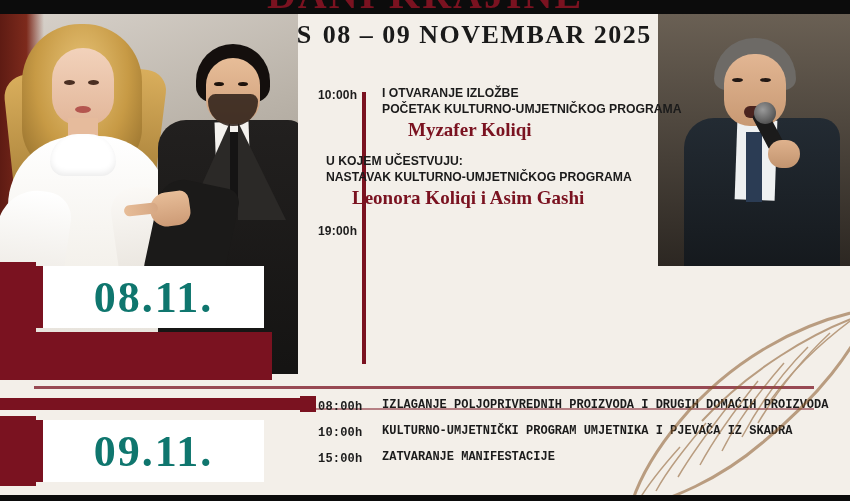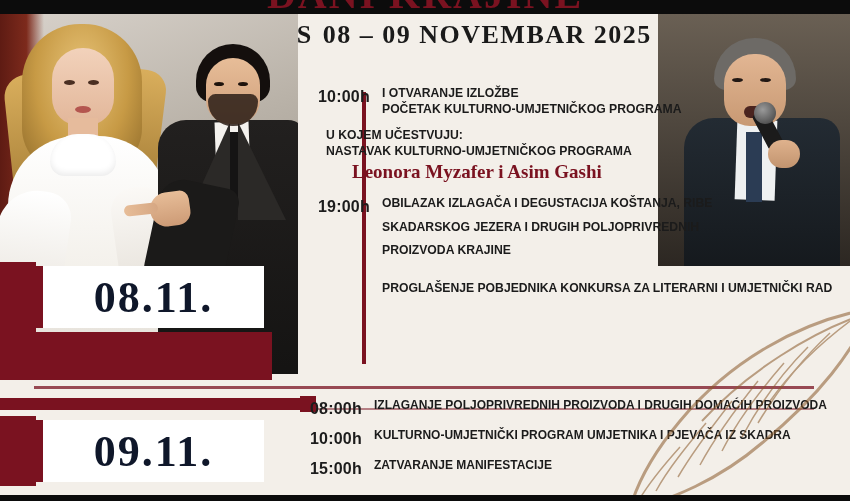--- a/index.html
+++ b/index.html
@@ -221,21 +221,21 @@
     width: 34px; height: 11px;
     background: linear-gradient(90deg,#e7bd98,#d6a783);
     border-radius: 6px;
     transform: rotate(-6deg);
   }
 
   
   .date-plate {
     position: absolute;
     background: #ffffff;
-    color: #0f172a;
+    color: #0f766e;
     font-family: "Liberation Serif", serif;
     font-weight: bold;
     display: flex; align-items: center; justify-content: center;
     letter-spacing: 2px;
   }
   .date-1 {
     left: 34px; top: 266px; width: 230px; height: 62px;
     font-size: 44px;
     border-left: 9px solid #7a1220;
   }
@@ -331,21 +331,21 @@
     left: 362px; top: 92px;
     width: 4px; height: 272px;
     background: #7a1220;
   }
   .row {
     display: flex;
     margin-bottom: 2px;
   }
   .time {
     flex: 0 0 56px;
-    font-size: 16px;
+    font-size: 12px;
     font-weight: bold;
     color: #1c1c1c;
     padding-top: 2px;
     letter-spacing: .2px;
   }
   .desc {
     flex: 1 1 auto;
     font-size: 12.2px;
     font-weight: bold;
     color: #1b1b1b;
@@ -359,22 +359,23 @@
     font-size: 19px;
     font-weight: bold;
     color: #7a1220;
     padding-left: 26px;
     line-height: 26px;
   }
   .gap-row { height: 9px; }
 
   .program2 {
     position: absolute;
-    left: 310px; top: 398px;
+    left: 318px; top: 398px;
     width: 520px;
+    font-family: Liberation Mono, monospace;
   }
   .program2 .row { margin-bottom: 10px; }
   .program2 .desc { font-size: 12px; }
 
   .maroon-small-1 {
     position: absolute; left: 300px; top: 396px; width: 16px; height: 16px; background: #7a1220;
   }
 </style>
 </head>
 <body>
@@ -437,52 +438,45 @@
   </div>
 
   <div class="vline"></div>
   <div class="program">
 
     <div class="row">
       <div class="time">10:00h</div>
       <div class="desc">
         <span class="line">I OTVARANJE IZLOŽBE</span>
         <span class="line">POČETAK KULTURNO-UMJETNIČKOG PROGRAMA</span>
+        <span class="guest">Myzafer Koliqi</span>
       </div>
     </div>
 
 
     <div class="gap-row"></div>
 
     <div class="row">
       <div class="desc">
         <span class="line">U KOJEM UČESTVUJU:</span>
         <span class="line">NASTAVAK KULTURNO-UMJETNIČKOG PROGRAMA</span>
-        <span class="guest">Leonora Myzafer i Asim Gashi</span>
+        <span class="guest">Leonora Koliqi i Asim Gashi</span>
       </div>
     </div>
 
     <div class="gap-row"></div>
 
     <div class="row">
       <div class="time">19:00h</div>
-      <div class="desc">
-        <span class="line" style="padding-bottom:8px">OBILAZAK IZLAGAČA I DEGUSTACIJA KOŠTANJA, RIBE</span>
-        <span class="line" style="padding-bottom:8px">SKADARSKOG JEZERA I DRUGIH POLJOPRIVREDNIH</span>
-        <span class="line">PROIZVODA KRAJINE</span>
-      </div>
     </div>
 
     <div class="gap-row" style="height:20px"></div>
 
     <div class="row">
       <div class="time"></div>
-      <div class="desc">
-        <span class="line">PROGLAŠENJE POBJEDNIKA KONKURSA ZA LITERARNI I UMJETNIČKI RAD</span>
-      </div>
     </div>
   </div>
 
   <div class="plate1-bar"></div>
   <div class="date-plate date-1">08.11.</div>
   <div class="maroon-block-left"></div>
 
   <div class="sep-line"></div>
   <div class="maroon-strip-2"></div>
   <div class="sep-line2"></div>

